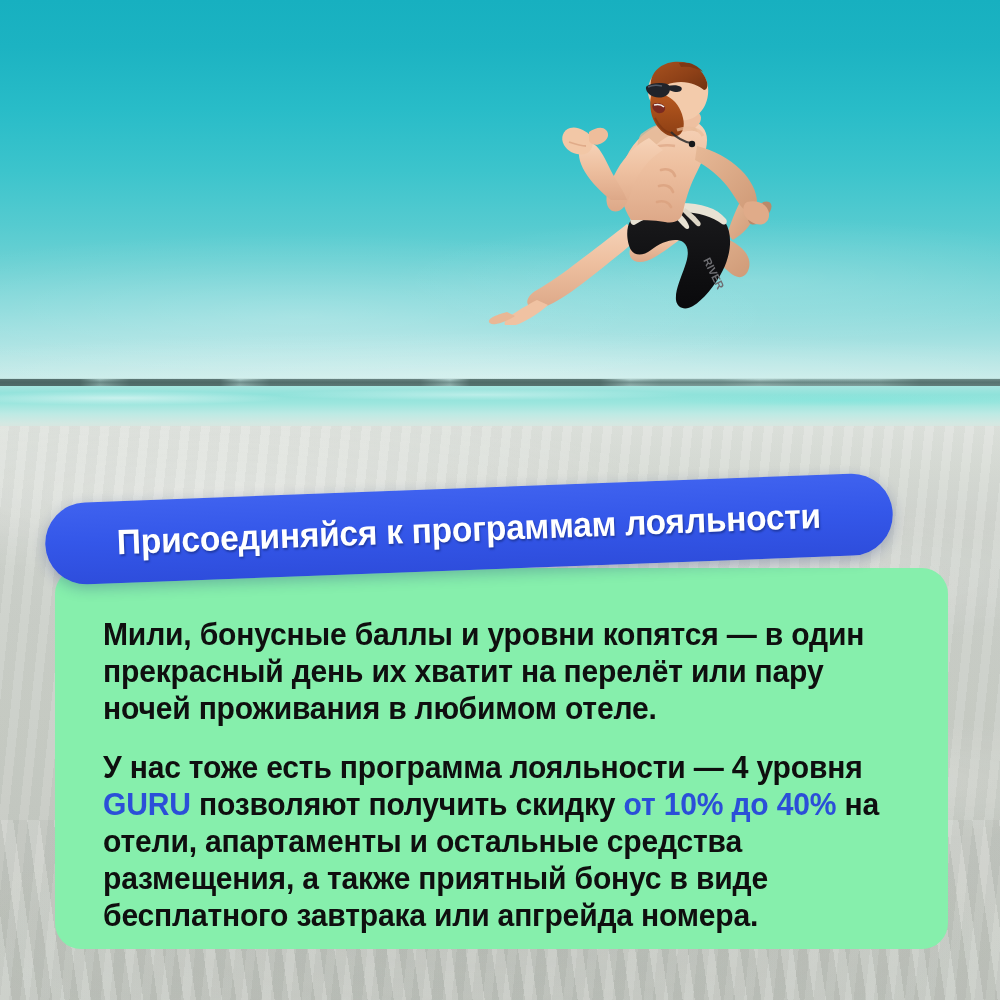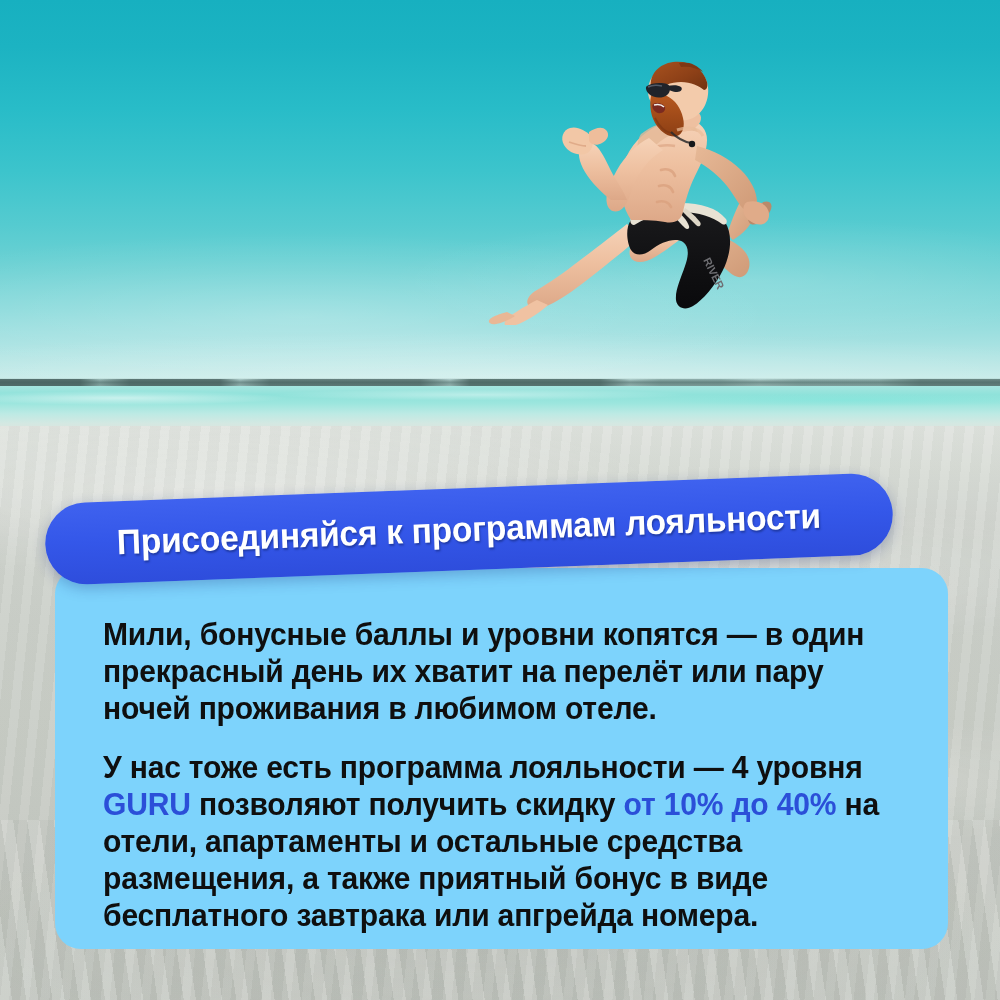--- a/index.html
+++ b/index.html
@@ -170,21 +170,21 @@
     transform: scaleX(0.96);
   }
 
   
   .panel {
     position: absolute;
     left: 55px;
     top: 568px;
     width: 893px;
     height: 381px;
-    background: #7dd3fc;
+    background: #86efac;
     border-radius: 26px;
     z-index: 2;
   }
   .panel-body {
     position: absolute;
     left: 48px;
     top: 48px;
     right: 34px;
   }
   .para {

